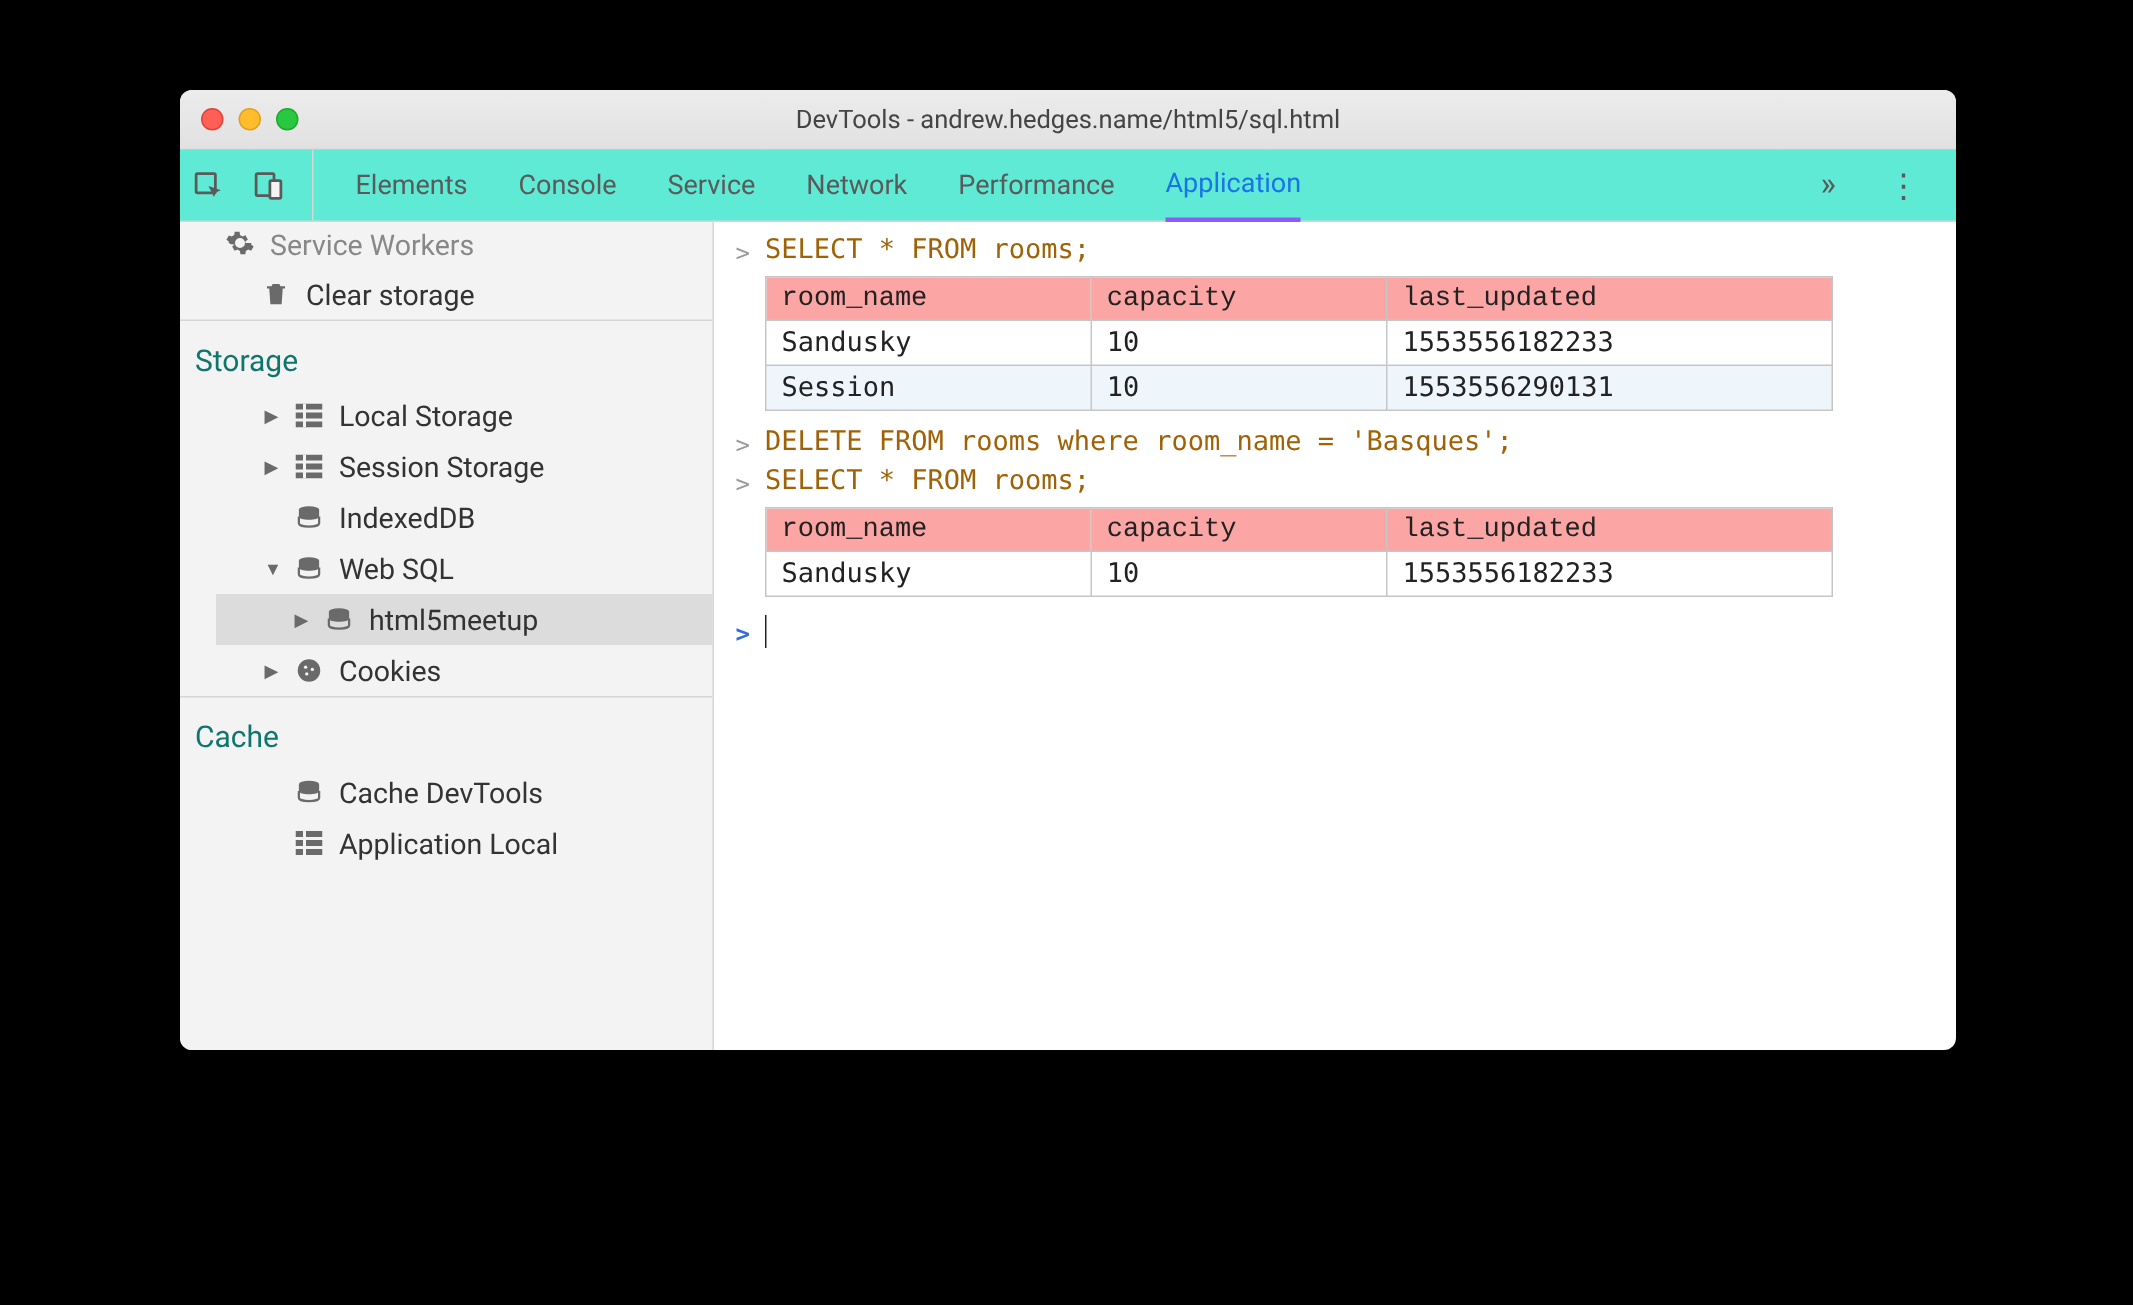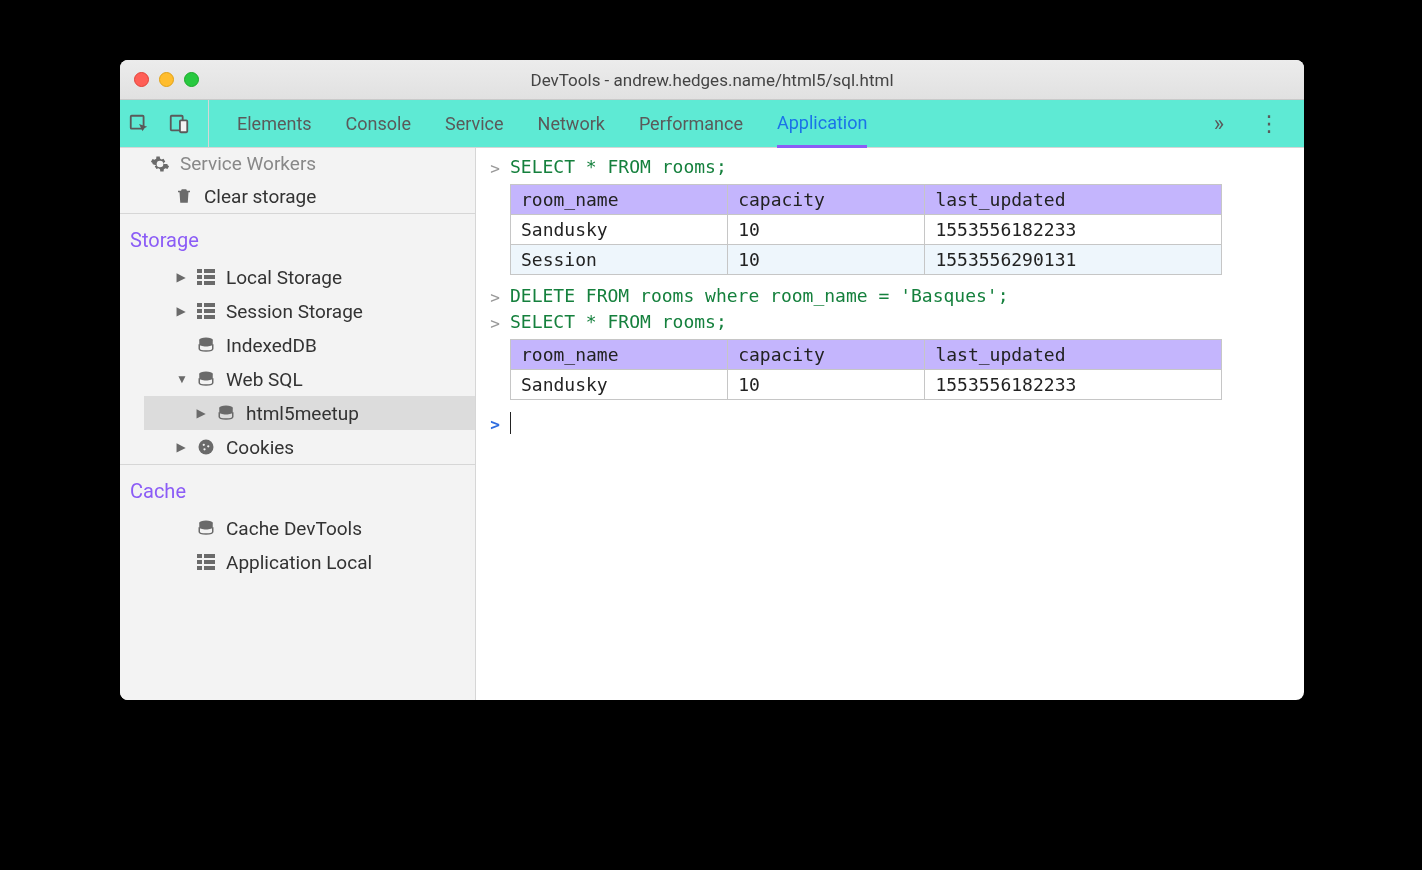--- a/index.html
+++ b/index.html
@@ -70,43 +70,43 @@
     background:#f3f3f3;
     border-right:1px solid #d6d6d6;
     overflow:hidden;
     font-size:19px;
     color:#333;
   }
   .side-item { display:flex; align-items:center; gap:10px; padding:4px 10px 4px 32px; height:34px; cursor:pointer;margin-left:24px; }
   .side-item.selected { background:#dcdcdc; }
   .side-item .tri { width:10px; font-size:12px; color:#6a6a6a; display:inline-block; text-align:center; }
   .side-item .icon { width:20px; display:flex; align-items:center; justify-content:center; color:#6a6a6a; }
-  .side-group-title { font-size:20px; color:#8b5cf6; padding:14px 10px 8px 10px; border-top:1px solid #d6d6d6; }
-  .side-partial { padding:4px 10px 4px 30px; display:flex;align-items:center;gap:10px;color:#888;}
+  .side-group-title { font-size:20px; color:#0f766e; padding:14px 10px 8px 10px; border-top:1px solid #d6d6d6; }
+  .side-partial { padding:4px 10px 4px 30px; display:flex;align-items:flex-start;gap:10px;color:#888;}
   .indent1 { padding-left:52px; }
   .main { flex:1; overflow:auto; font-family: "SF Mono", Menlo, Consolas, monospace; font-size:18px; padding:6px 18px 6px 6px;}
   .console-row { display:flex; align-items:flex-start; gap:10px; padding:2px 4px;}
   .prompt { color:#9a9a9a; font-size:16px; padding-top:3px; width:14px; text-align:right;}
   .prompt.active { color:#2f6de0; font-weight:bold;}
-  .sql { color:#15803d; }
+  .sql { color:#a16207; }
   .result-indent { margin-left:28px; margin-bottom:8px; margin-top:4px;}
   table.result {
     border-collapse:collapse;
     width: 712px;
     font-family: "SF Mono", Menlo, Consolas, monospace;
     font-size:18px;
     color:#222;
   }
   table.result th, table.result td {
     border:1px solid #c6c6c6;
     padding:4px 10px;
     text-align:left;
     font-weight:normal;
   }
-  table.result th { background:#c4b5fd; }
+  table.result th { background:#fca5a5;font-family:Liberation Mono, monospace; }
   table.result tr.alt td { background:#eef6fc; }
   .cursor-line { display:flex; align-items:center; gap:10px; padding:4px;}
   .cursor-caret { width:1px; height:22px; background:#222; display:inline-block; }
   svg { display:block; }
 </style>
 </head>
 <body>
 
 <div class="window">
 

